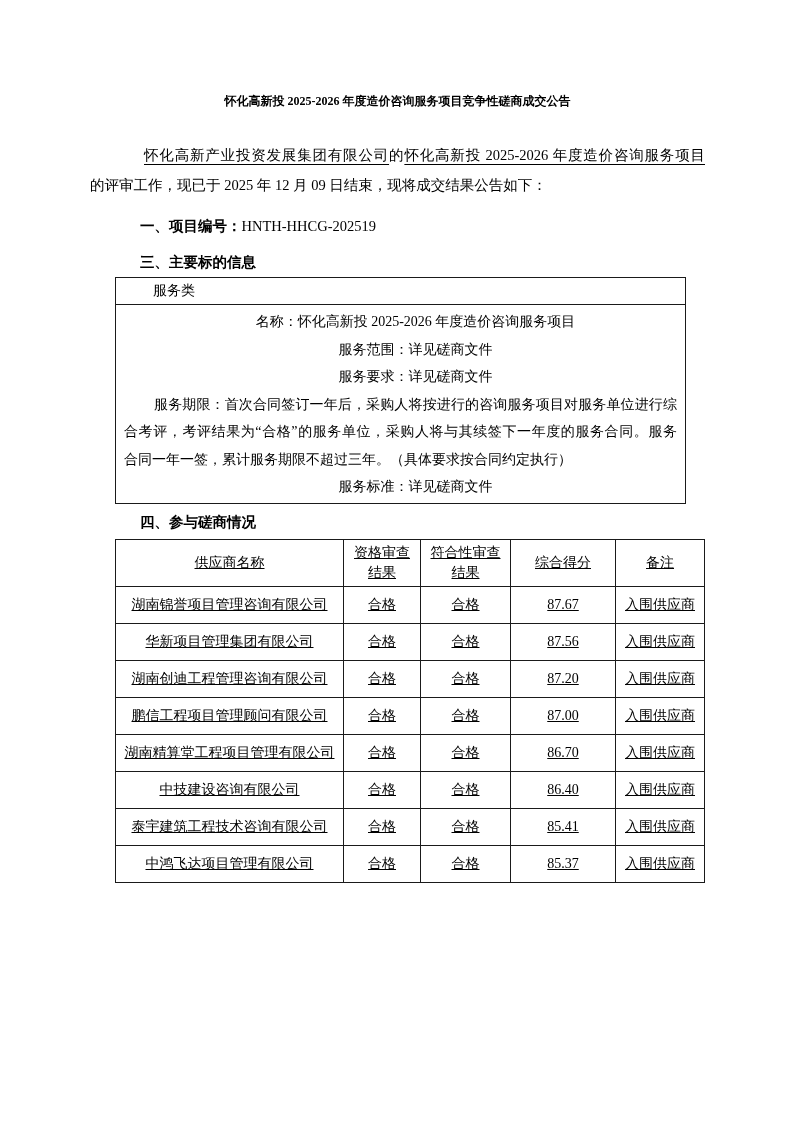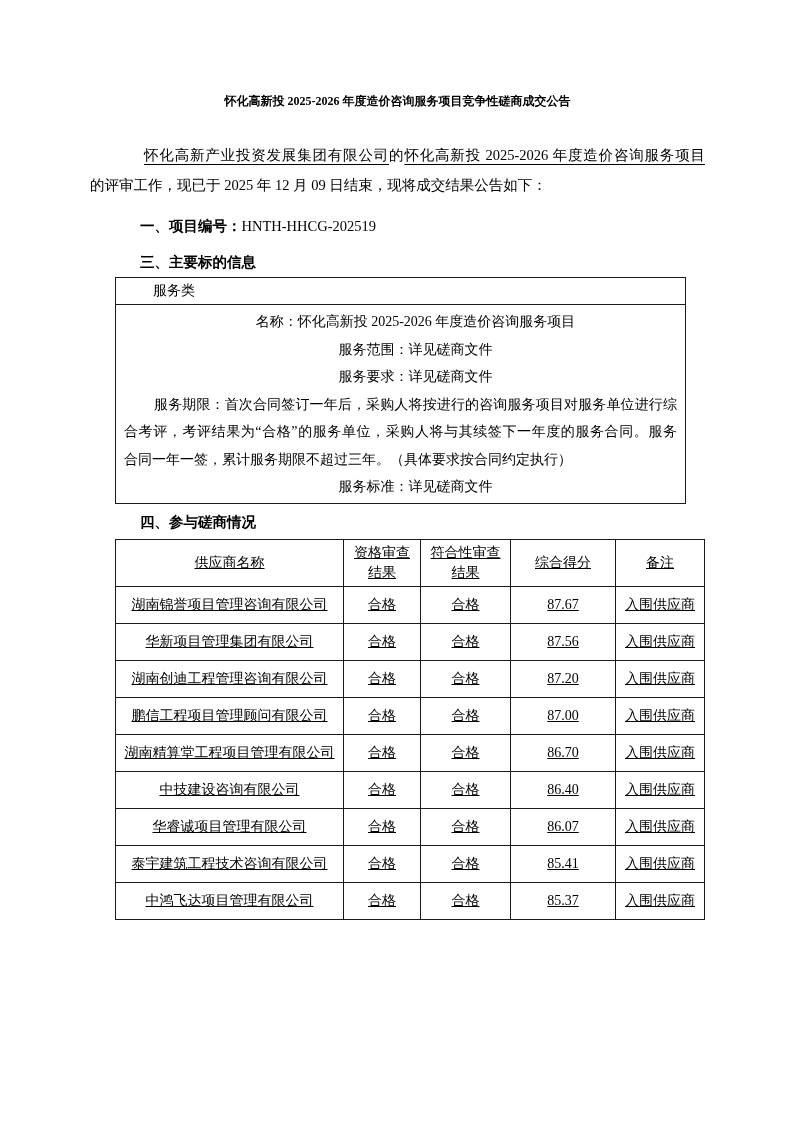--- a/index.html
+++ b/index.html
@@ -178,27 +178,20 @@
         <td>入围供应商</td>
       </tr>
       <tr>
         <td>中技建设咨询有限公司</td>
         <td>合格</td>
         <td>合格</td>
         <td>86.40</td>
         <td>入围供应商</td>
       </tr>
       <tr>
-        <td>华睿诚项目管理有限公司</td>
-        <td>合格</td>
-        <td>合格</td>
-        <td>86.07</td>
-        <td>入围供应商</td>
-      </tr>
-      <tr>
         <td>泰宇建筑工程技术咨询有限公司</td>
         <td>合格</td>
         <td>合格</td>
         <td>85.41</td>
         <td>入围供应商</td>
       </tr>
       <tr>
         <td>中鸿飞达项目管理有限公司</td>
         <td>合格</td>
         <td>合格</td>

